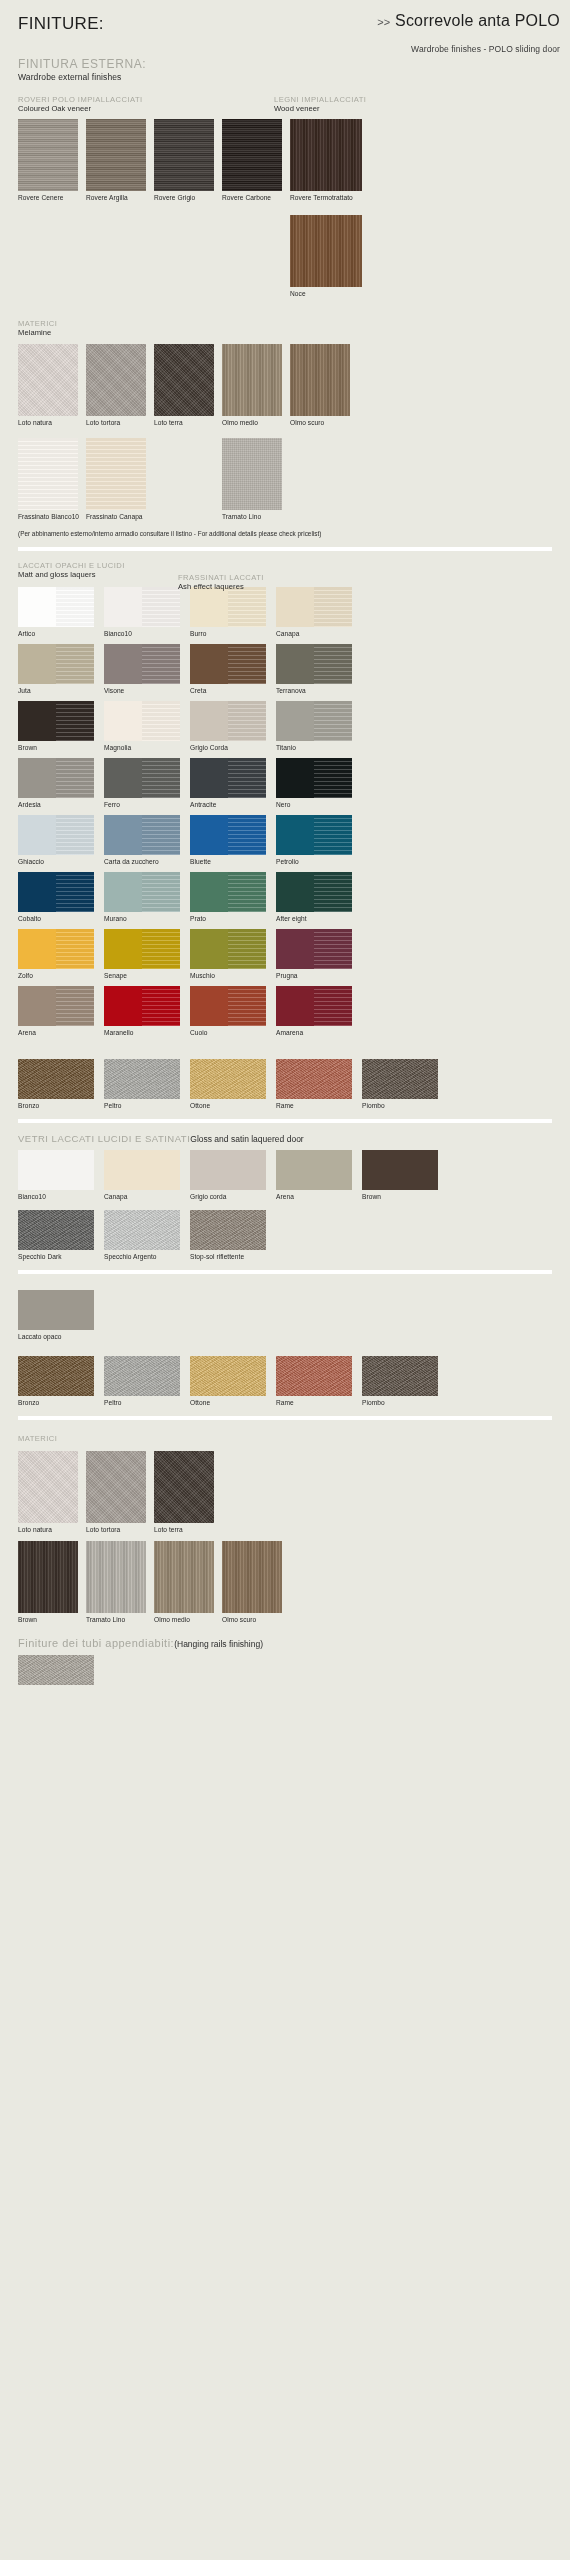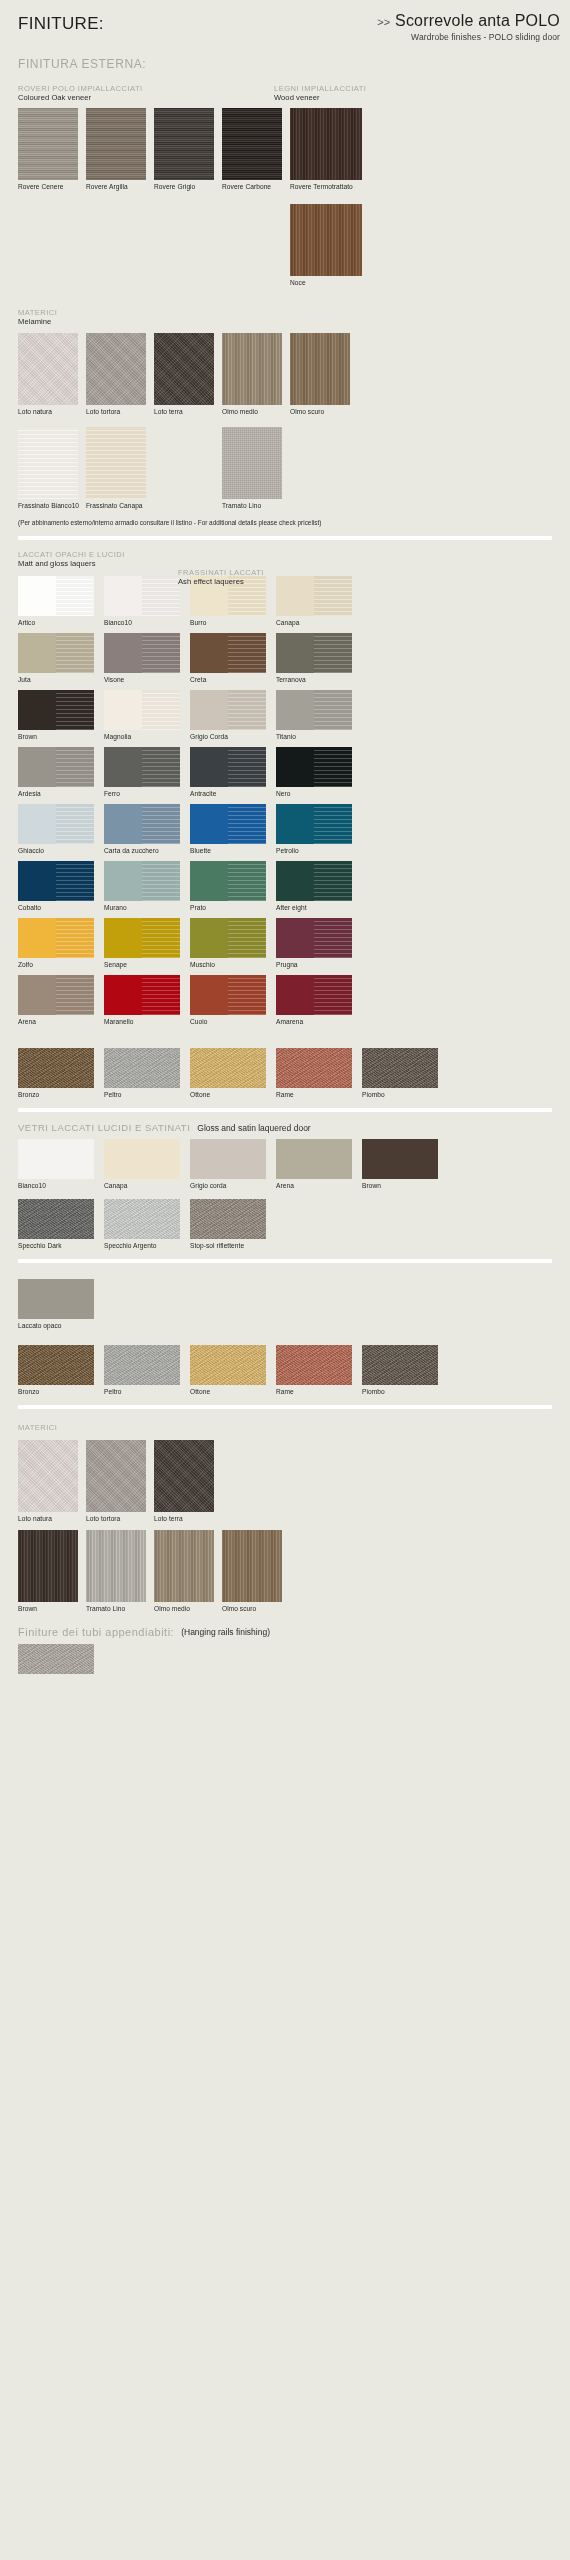--- a/index.html
+++ b/index.html
@@ -16,37 +16,37 @@
   .header{ position:relative; height:58px; }
   .title-main{
     position:absolute; left:18px; top:14px;
     font-size:17px; font-weight:400; letter-spacing:.3px; color:#1e1e1e;
   }
   .title-right{
     position:absolute; right:10px; top:12px; text-align:right;
   }
   .title-right .big{ font-size:16px; color:#1e1e1e; letter-spacing:.2px;}
   .title-right .big .chev{ font-size:11px; color:#555; }
-  .title-right .sub{ font-size:8.5px; color:#3a3a3a; margin-top:2px; letter-spacing:.1px;}
+  .title-right .sub{ font-size:8.5px; color:#3a3a3a; margin-top:14px; letter-spacing:.1px;}
 
   
   .sec-head{ margin:0 0 4px 0; }
   .sec-head .it{
     font-size:12px; color:#a8a89f; letter-spacing:.6px; line-height:1.15;
   }
   .sec-head .en{
     font-size:8.5px; color:#2b2b2b; letter-spacing:.1px; line-height:1.3;
   }
   .sub-head .it{
     font-size:7.6px; color:#a8a89f; letter-spacing:.45px; line-height:1.2;
   }
   .sub-head .en{
     font-size:7.6px; color:#2b2b2b; letter-spacing:.05px; line-height:1.35;
   }
-  .inline-head{ display:flex; align-items:center; gap:7px; }
+  .inline-head{ display:flex; align-items:flex-end; }
   .inline-head .it{ font-size:9.5px; color:#a8a89f; letter-spacing:.5px;}
   .inline-head .en{ font-size:8.5px; color:#2b2b2b;}
 
   .note{ font-size:6.4px; color:#2b2b2b; letter-spacing:0; }
 
   .rule{ height:4px; background:#ffffff; margin:10px 18px 10px 18px; }
 
   
   .grid{ display:flex; flex-wrap:wrap; }
   .cell{ }
@@ -101,20 +101,21 @@
         <span class="chev">&gt;&gt;</span>
         <span>Scorrevole anta POLO</span>
       </div>
       <div class="sub">Wardrobe finishes - POLO sliding door</div>
     </div>
   </div>
 
   <div style="padding:0 18px;">
     <div class="sec-head">
       <div class="it">FINITURA ESTERNA:</div>
+      <div class="en">Wardrobe external finishes</div>
     </div>
 
     <div style="height:8px"></div>
 
     <div style="position:relative; height:24px;">
       <div class="sub-head" style="position:absolute; left:0; top:0;">
         <div class="it">ROVERI POLO IMPIALLACCIATI</div>
         <div class="en">Coloured Oak veneer</div>
       </div>
       <div class="sub-head" style="position:absolute; left:256px; top:0;">
@@ -208,21 +209,21 @@
   </div>
 
   <div class="rule"></div>
 
   <div style="padding:0 18px;">
     <div style="position:relative; height:26px;">
       <div class="sub-head" style="position:absolute; left:0; top:0;">
         <div class="it">LACCATI OPACHI E LUCIDI</div>
         <div class="en">Matt and gloss laquers</div>
       </div>
-      <div class="sub-head" style="position:absolute; left:160px; top:18px;">
+      <div class="sub-head" style="position:absolute; left:160px; top:12px;">
         <div class="it">FRASSINATI LACCATI</div>
         <div class="en">Ash effect laqueres</div>
       </div>
     </div>
 
     <div id="laquer-grid">
         <div class="grid" style="margin-bottom: 7px;">
           <div class="cell" style="width: 86px;">
             <span class="sw" style="width: 76px; height: 40px; background-color: rgb(253, 253, 252);">
               <div class="half">

